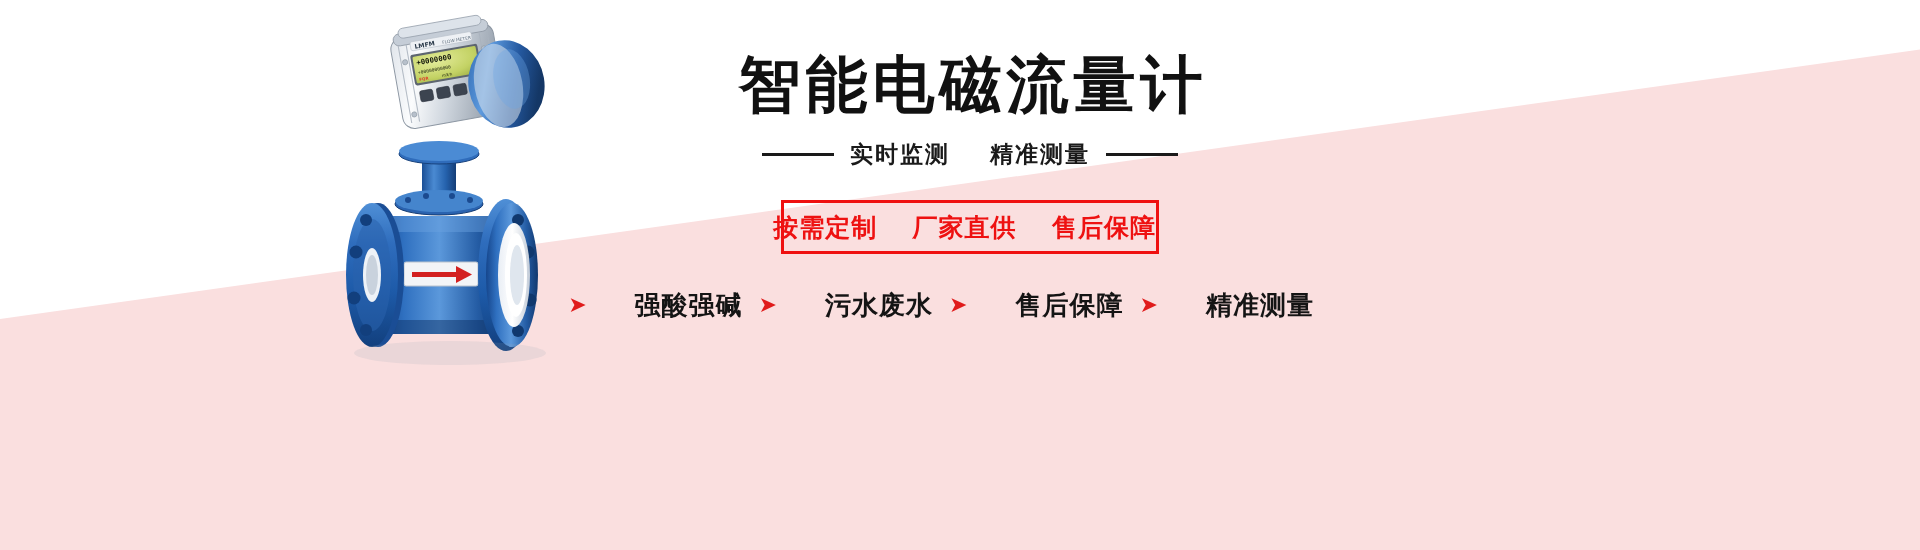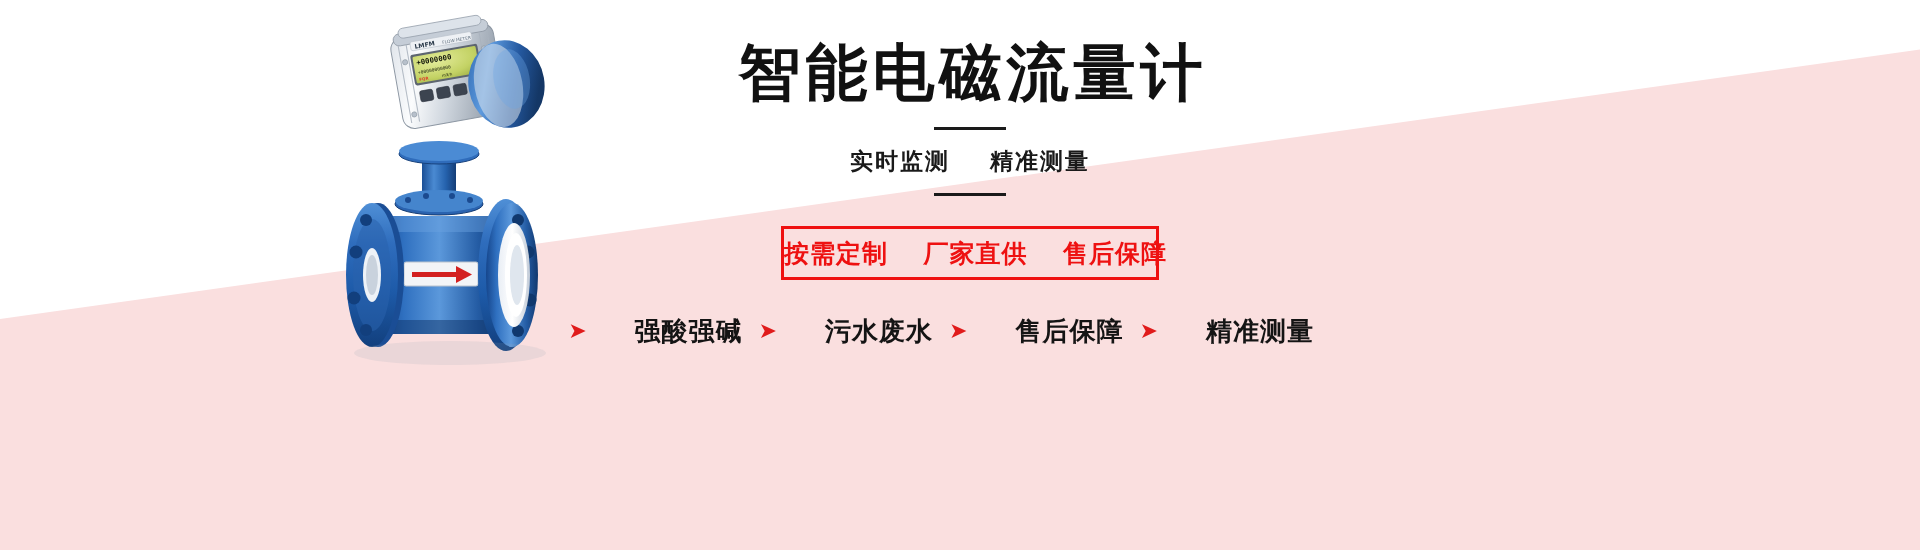--- a/index.html
+++ b/index.html
@@ -54,30 +54,29 @@
   }
 
   .headline {
     font-size: 62px;
     font-weight: bold;
     color: #111111;
     letter-spacing: 5px;
     line-height: 1.05;
     white-space: nowrap;
     text-align: center;
-    margin: 0 0 0 6px;
+    margin: 12px 0 0 6px;
   }
 
   .subline {
     display: flex;
     align-items: center;
     justify-content: center;
     gap: 16px;
     margin-top: 22px;
-    flex-direction: column;
   }
   .subline .rule {
     width: 72px;
     height: 3px;
     background: #1a1a1a;
     flex: none;
   }
   .subline-text {
     font-size: 23px;
     font-weight: bold;
@@ -87,21 +86,21 @@
   }
   .subline-text .gap { display: inline-block; width: 20px; }
 
   .badge-box {
     margin: 30px auto 0 auto;
     border: 3px solid #ef1010;
     width: 372px;
     height: 48px;
     display: flex;
     align-items: center;
-    justify-content: flex-start;
+    justify-content: flex-end;
   }
   .badge-text {
     color: #ee1111;
     font-size: 25px;
     font-weight: bold;
     letter-spacing: 1px;
     white-space: nowrap;
   }
   .badge-text .gap { display: inline-block; width: 16px; }
 

